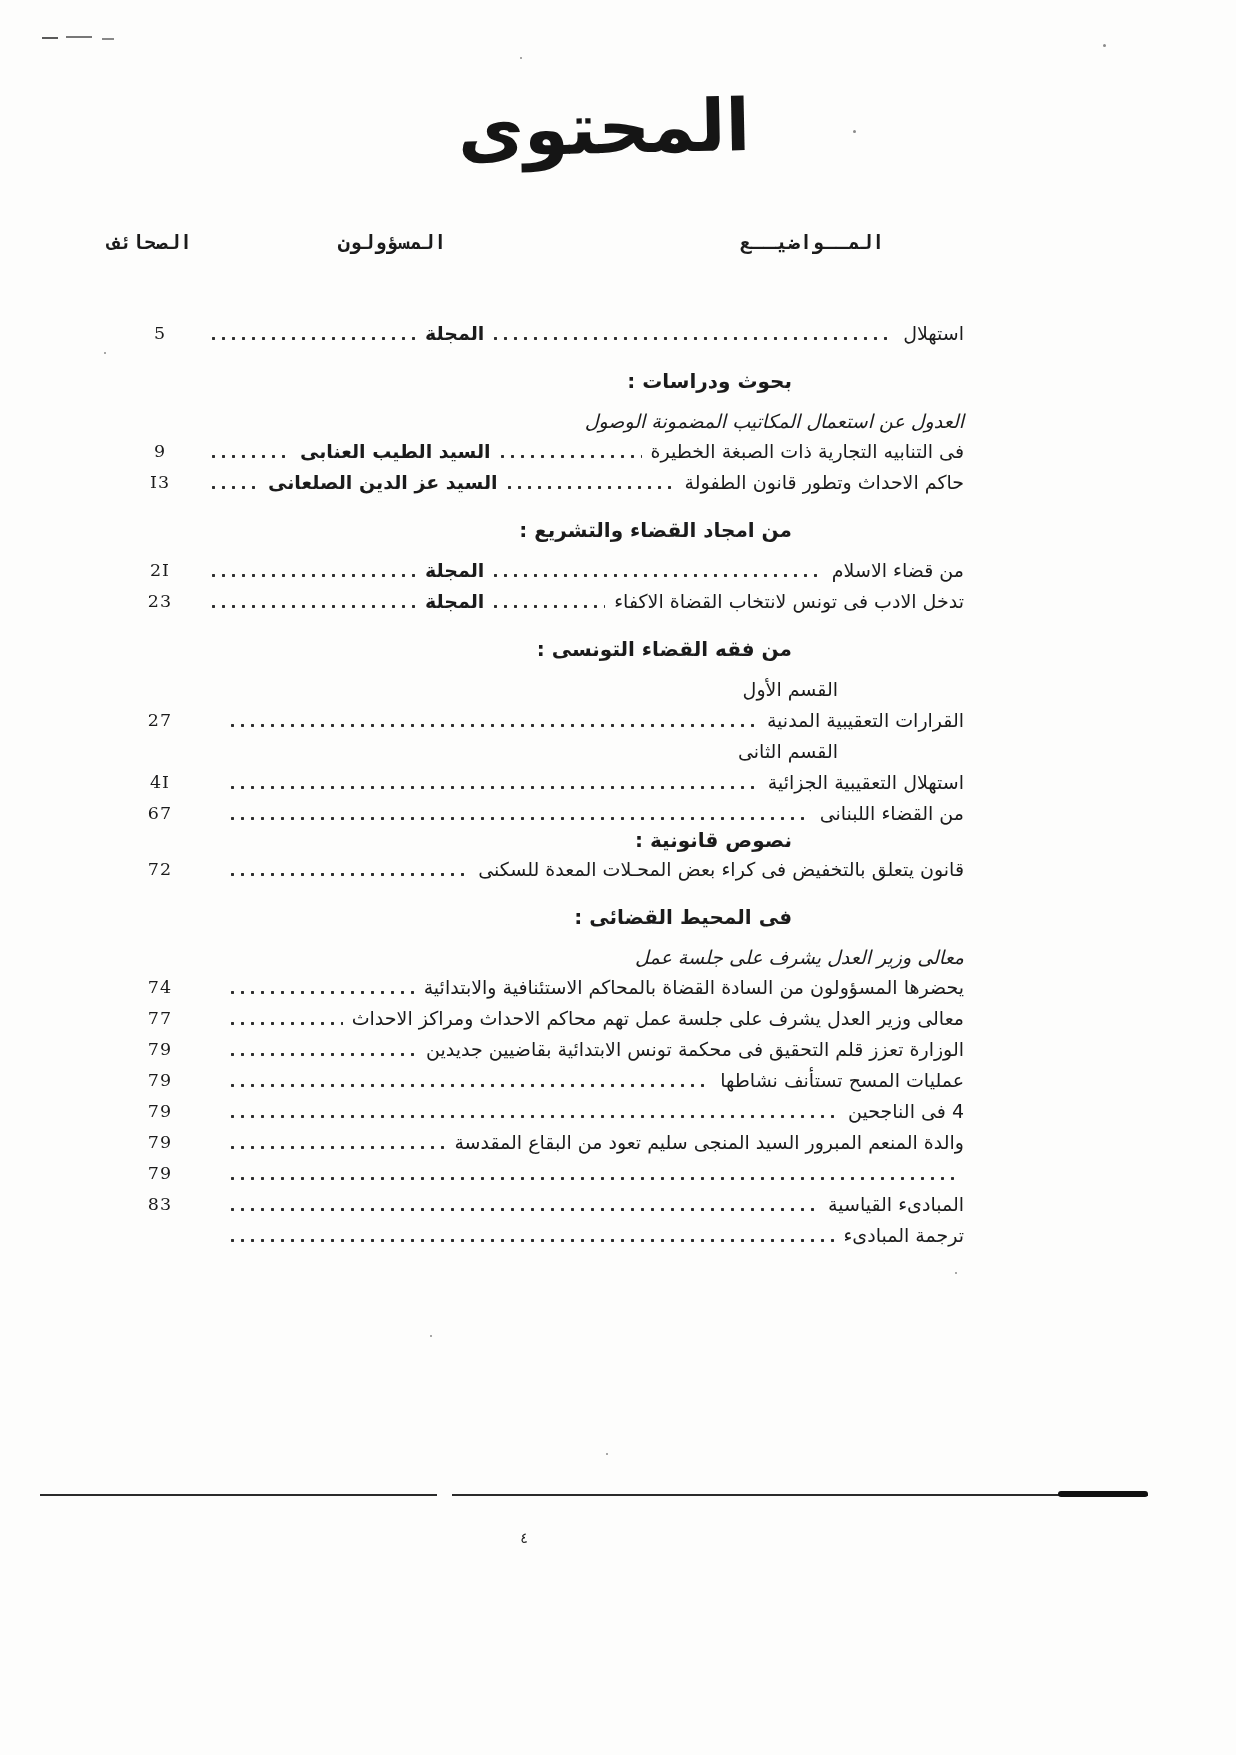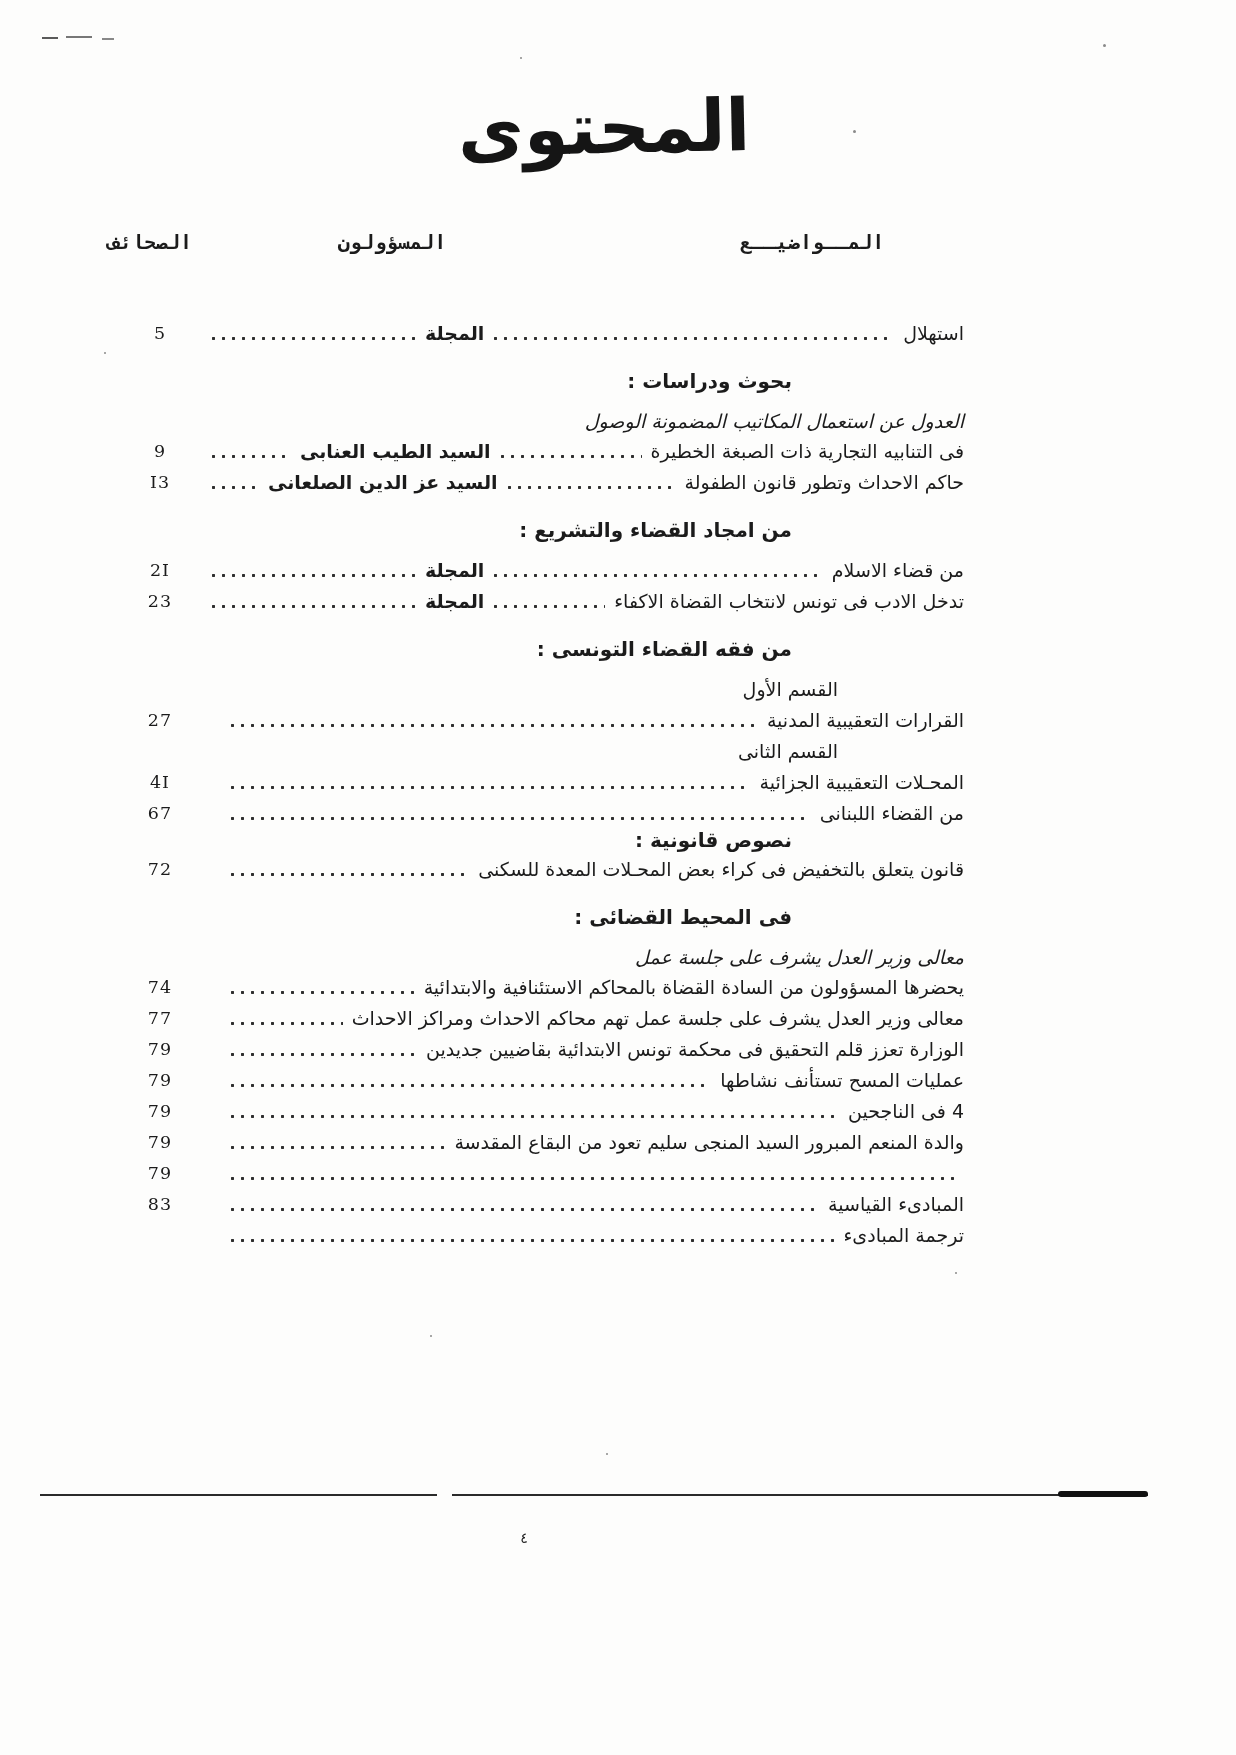--- a/index.html
+++ b/index.html
@@ -152,21 +152,21 @@
       </div>
       <div class="sec-row"><span>من فقه القضاء التونسى :</span></div>
       <div class="sub-row">القسم الأول</div>
       <div class="t-row noeditor">
         <span class="topic">القرارات التعقيبية المدنية</span>
         <span class="leader"></span>
         <span class="pagecell">27</span>
       </div>
       <div class="sub-row">القسم الثانى</div>
       <div class="t-row noeditor">
-        <span class="topic">المحـلات التعقيبية الجزائية</span>
+        <span class="topic">استهلال التعقيبية الجزائية</span>
         <span class="leader"></span>
         <span class="pagecell">4I</span>
       </div>
       <div class="t-row noeditor">
         <span class="topic">من القضاء اللبنانى</span>
         <span class="leader"></span>
         <span class="pagecell">67</span>
       </div>
       <div class="sec-row tight"><span>نصوص قانونية :</span></div>
       <div class="t-row noeditor">

